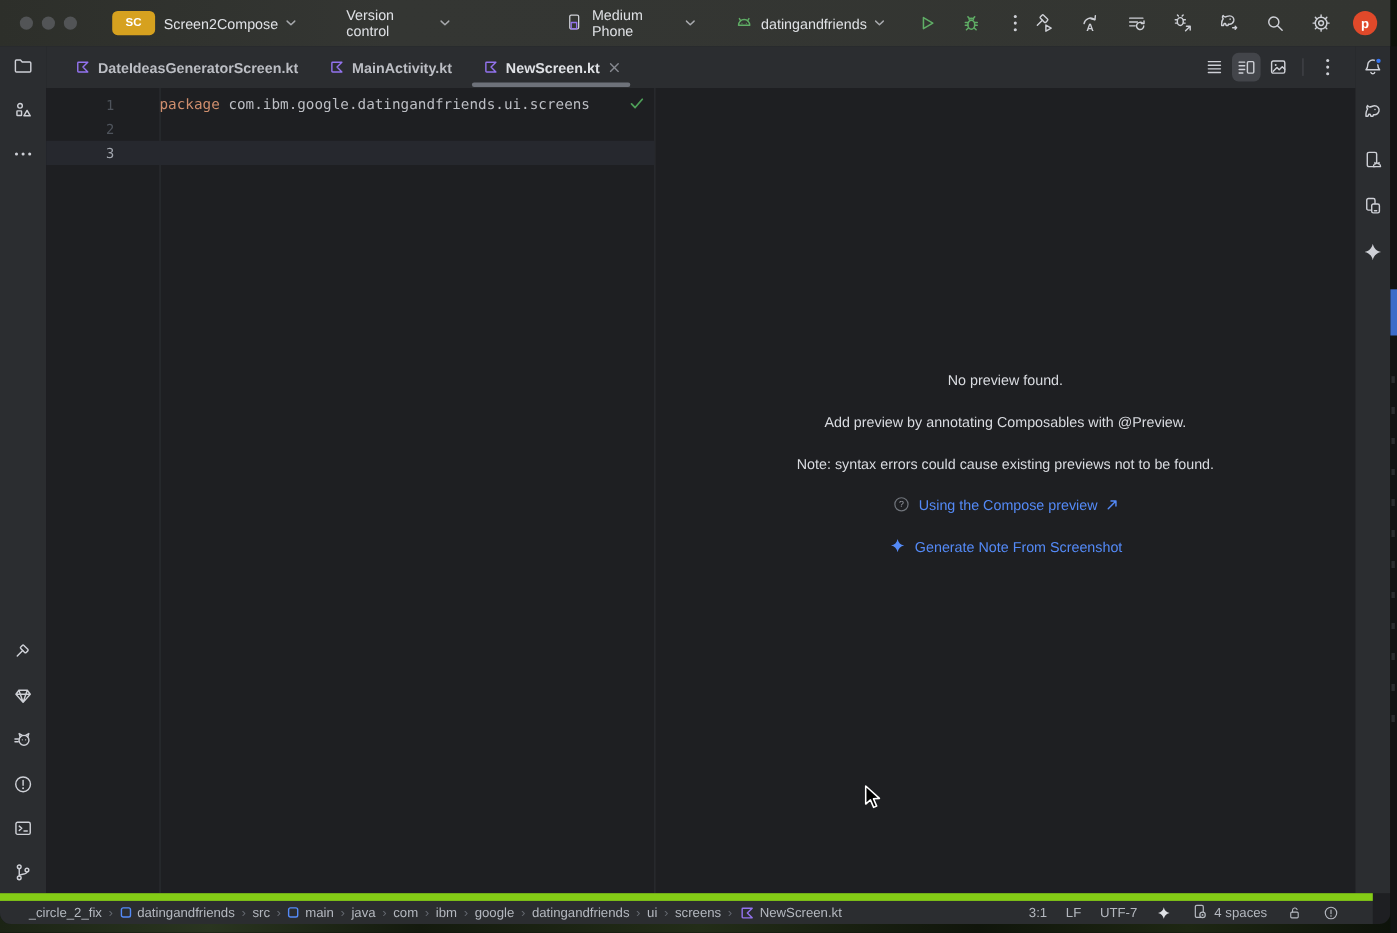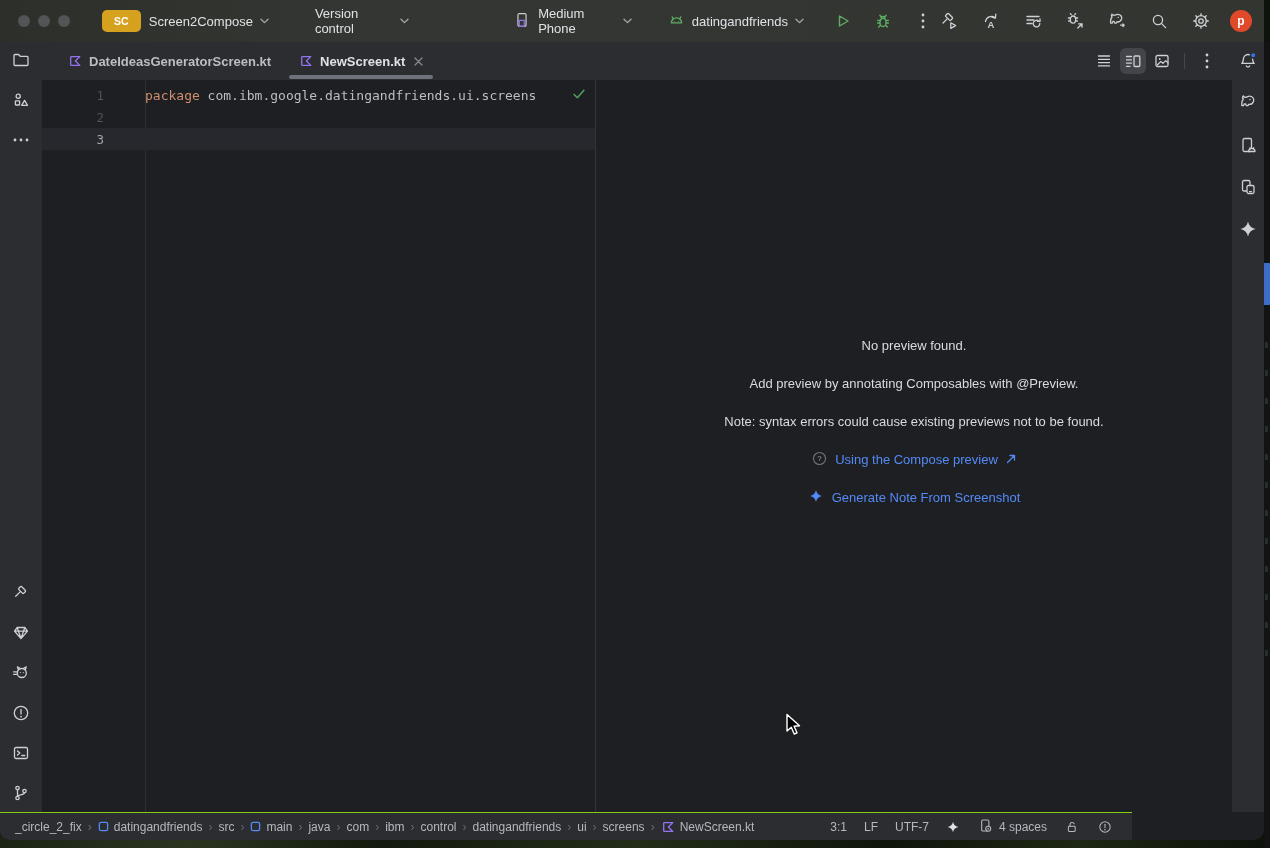--- a/index.html
+++ b/index.html
@@ -58,22 +58,22 @@
   .code{color:#bcbec4;white-space:pre;}
   .kw{color:#cf8e6d;}
   .lcheck{position:absolute;right:8px;top:2px;}
   
   .preview{flex:1;position:relative;background:#1e1f22;}
   .pmsgs{position:absolute;top:258px;left:0;right:0;display:flex;flex-direction:column;
     gap:22px;align-items:center;color:#d9dbe0;}
   .pmsgs .row{height:16px;line-height:16px;display:flex;align-items:center;gap:8px;}
   .plink{color:#548af7;cursor:pointer;display:flex;align-items:center;gap:8px;}
   
-  .statusbar{position:absolute;left:0;top:812px;width:1132px;height:28px;background:#2b2d30;
-    border-top:1px solid #84cc16;display:flex;align-items:center;padding:0 15px;box-sizing:border-box;
+  .statusbar{position:absolute;left:0;top:812px;width:1248px;height:28px;background:#2b2d30;
+    border-top:7px solid #84cc16;display:flex;align-items:center;padding:0 26px;box-sizing:border-box;
     font-size:12px;color:#b4b8bf;}
   .crumbs{display:flex;align-items:center;gap:6px;white-space:nowrap;overflow:hidden;flex:1;}
   .crumb{display:flex;align-items:center;gap:5px;cursor:default;}
   .csep{color:#646870;font-size:12px;}
   .sb-right{display:flex;align-items:center;gap:17px;margin-left:12px;padding-right:4px;}
   .sb-item{display:flex;align-items:center;gap:5px;cursor:default;}
   
   .sliver-right{position:absolute;right:0;top:42px;width:6px;height:806px;background:#121413;}
   .sliver-right .blue{position:absolute;top:221px;left:0;width:100%;height:42px;background:#3d6cc9;}
   .sliver-right .flecks{position:absolute;top:300px;left:1px;width:3px;height:320px;
@@ -285,20 +285,28 @@
       <div class="center">
         <div class="tabbar">
           <div style="display:flex;height:38px">
               <div class="tab">
                 <span style="display:flex">
                   <svg width="14" height="14" viewBox="0 0 14 14" style="stroke:#9373ee;fill:none;stroke-width:1.3;stroke-linejoin:round">
                     <path d="M11.8 2.6 H3.4 a.7.7 0 0 0-.7.7 v7.4 a.7.7 0 0 0 .7.7 h8.4 L7.4 7 Z"></path>
                   </svg>
                 </span>
                 <span class="tab-label">DateIdeasGeneratorScreen.kt</span>
+              </div>
+              <div class="tab">
+                <span style="display:flex">
+                  <svg width="14" height="14" viewBox="0 0 14 14" style="stroke:#9373ee;fill:none;stroke-width:1.3;stroke-linejoin:round">
+                    <path d="M11.8 2.6 H3.4 a.7.7 0 0 0-.7.7 v7.4 a.7.7 0 0 0 .7.7 h8.4 L7.4 7 Z"></path>
+                  </svg>
+                </span>
+                <span class="tab-label">MainActivity.kt</span>
               </div>
               <div class="tab active">
                 <span style="display:flex">
                   <svg width="14" height="14" viewBox="0 0 14 14" style="stroke:#9373ee;fill:none;stroke-width:1.3;stroke-linejoin:round">
                     <path d="M11.8 2.6 H3.4 a.7.7 0 0 0-.7.7 v7.4 a.7.7 0 0 0 .7.7 h8.4 L7.4 7 Z"></path>
                   </svg>
                 </span>
                 <span class="tab-label">NewScreen.kt</span>
                 <span class="tab-close">
                   <svg width="9" height="9" viewBox="0 0 9 9" style="stroke:#9da0a8;fill:none;stroke-width:1.3;stroke-linecap:round">
@@ -455,21 +463,21 @@
           <span class="csep">›</span>
           <span class="crumb">
             <span>com</span>
           </span>
           <span class="csep">›</span>
           <span class="crumb">
             <span>ibm</span>
           </span>
           <span class="csep">›</span>
           <span class="crumb">
-            <span>control</span>
+            <span>google</span>
           </span>
           <span class="csep">›</span>
           <span class="crumb">
             <span>datingandfriends</span>
           </span>
           <span class="csep">›</span>
           <span class="crumb">
             <span>ui</span>
           </span>
           <span class="csep">›</span>

